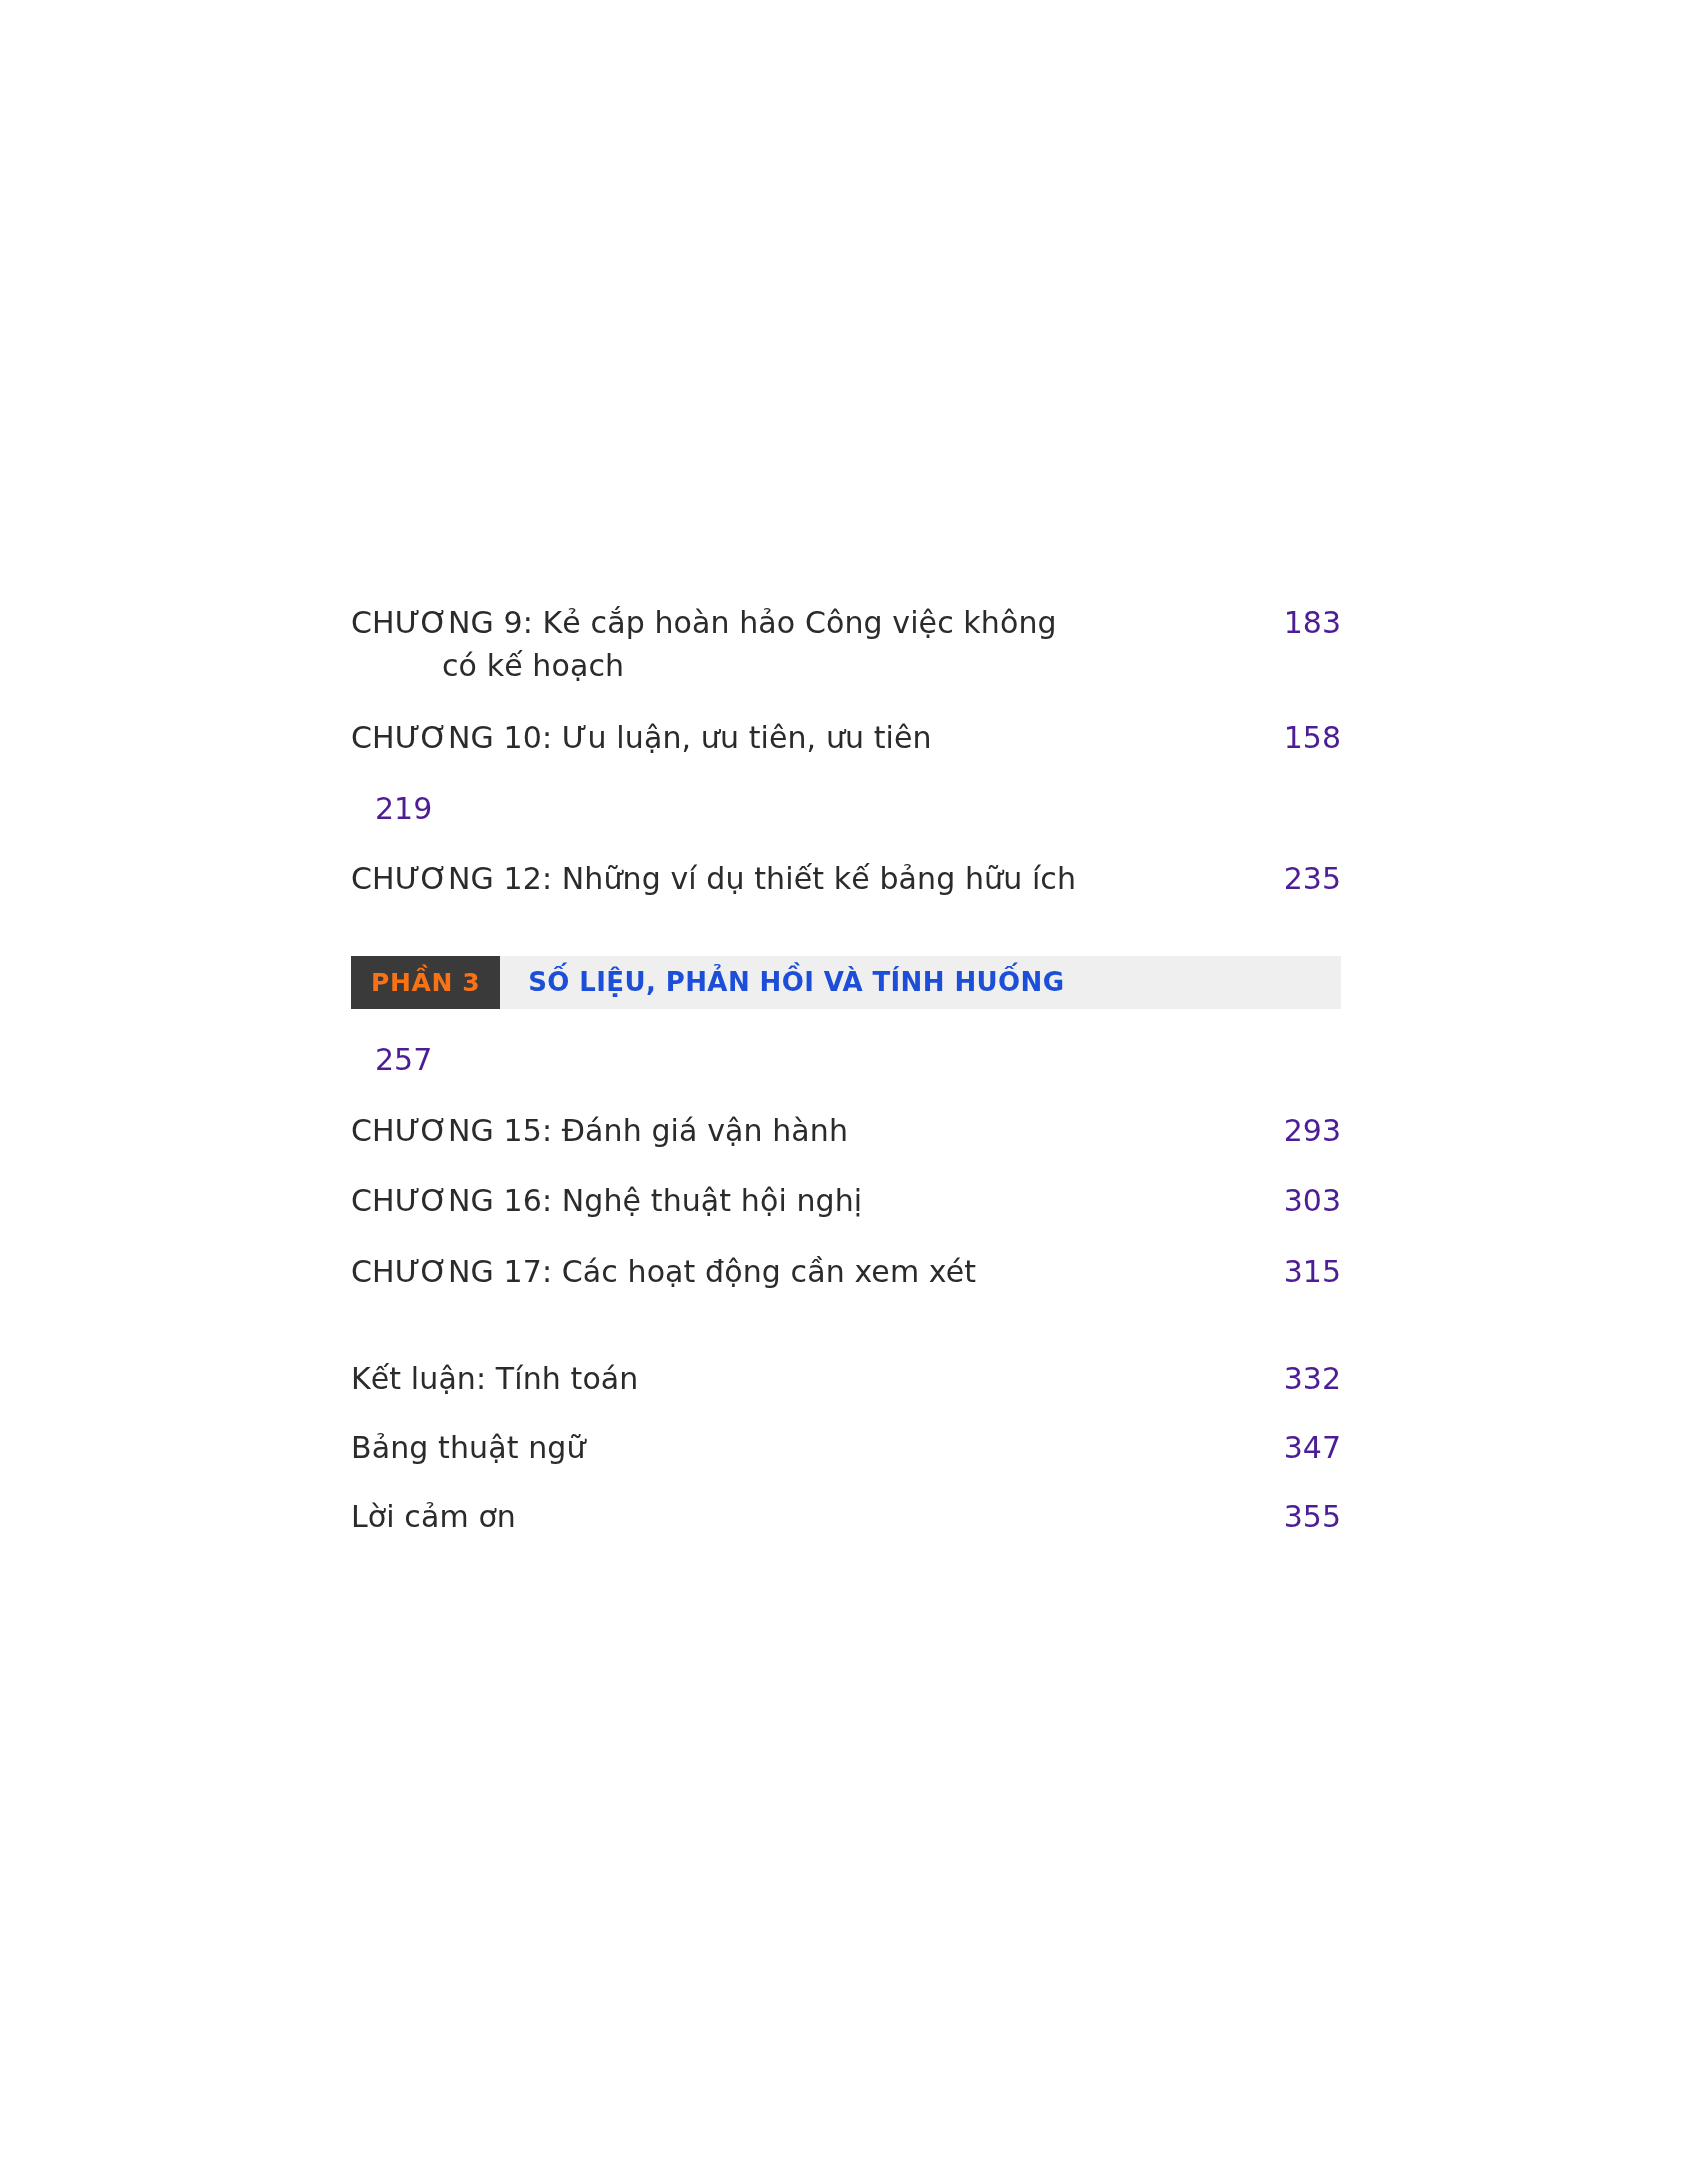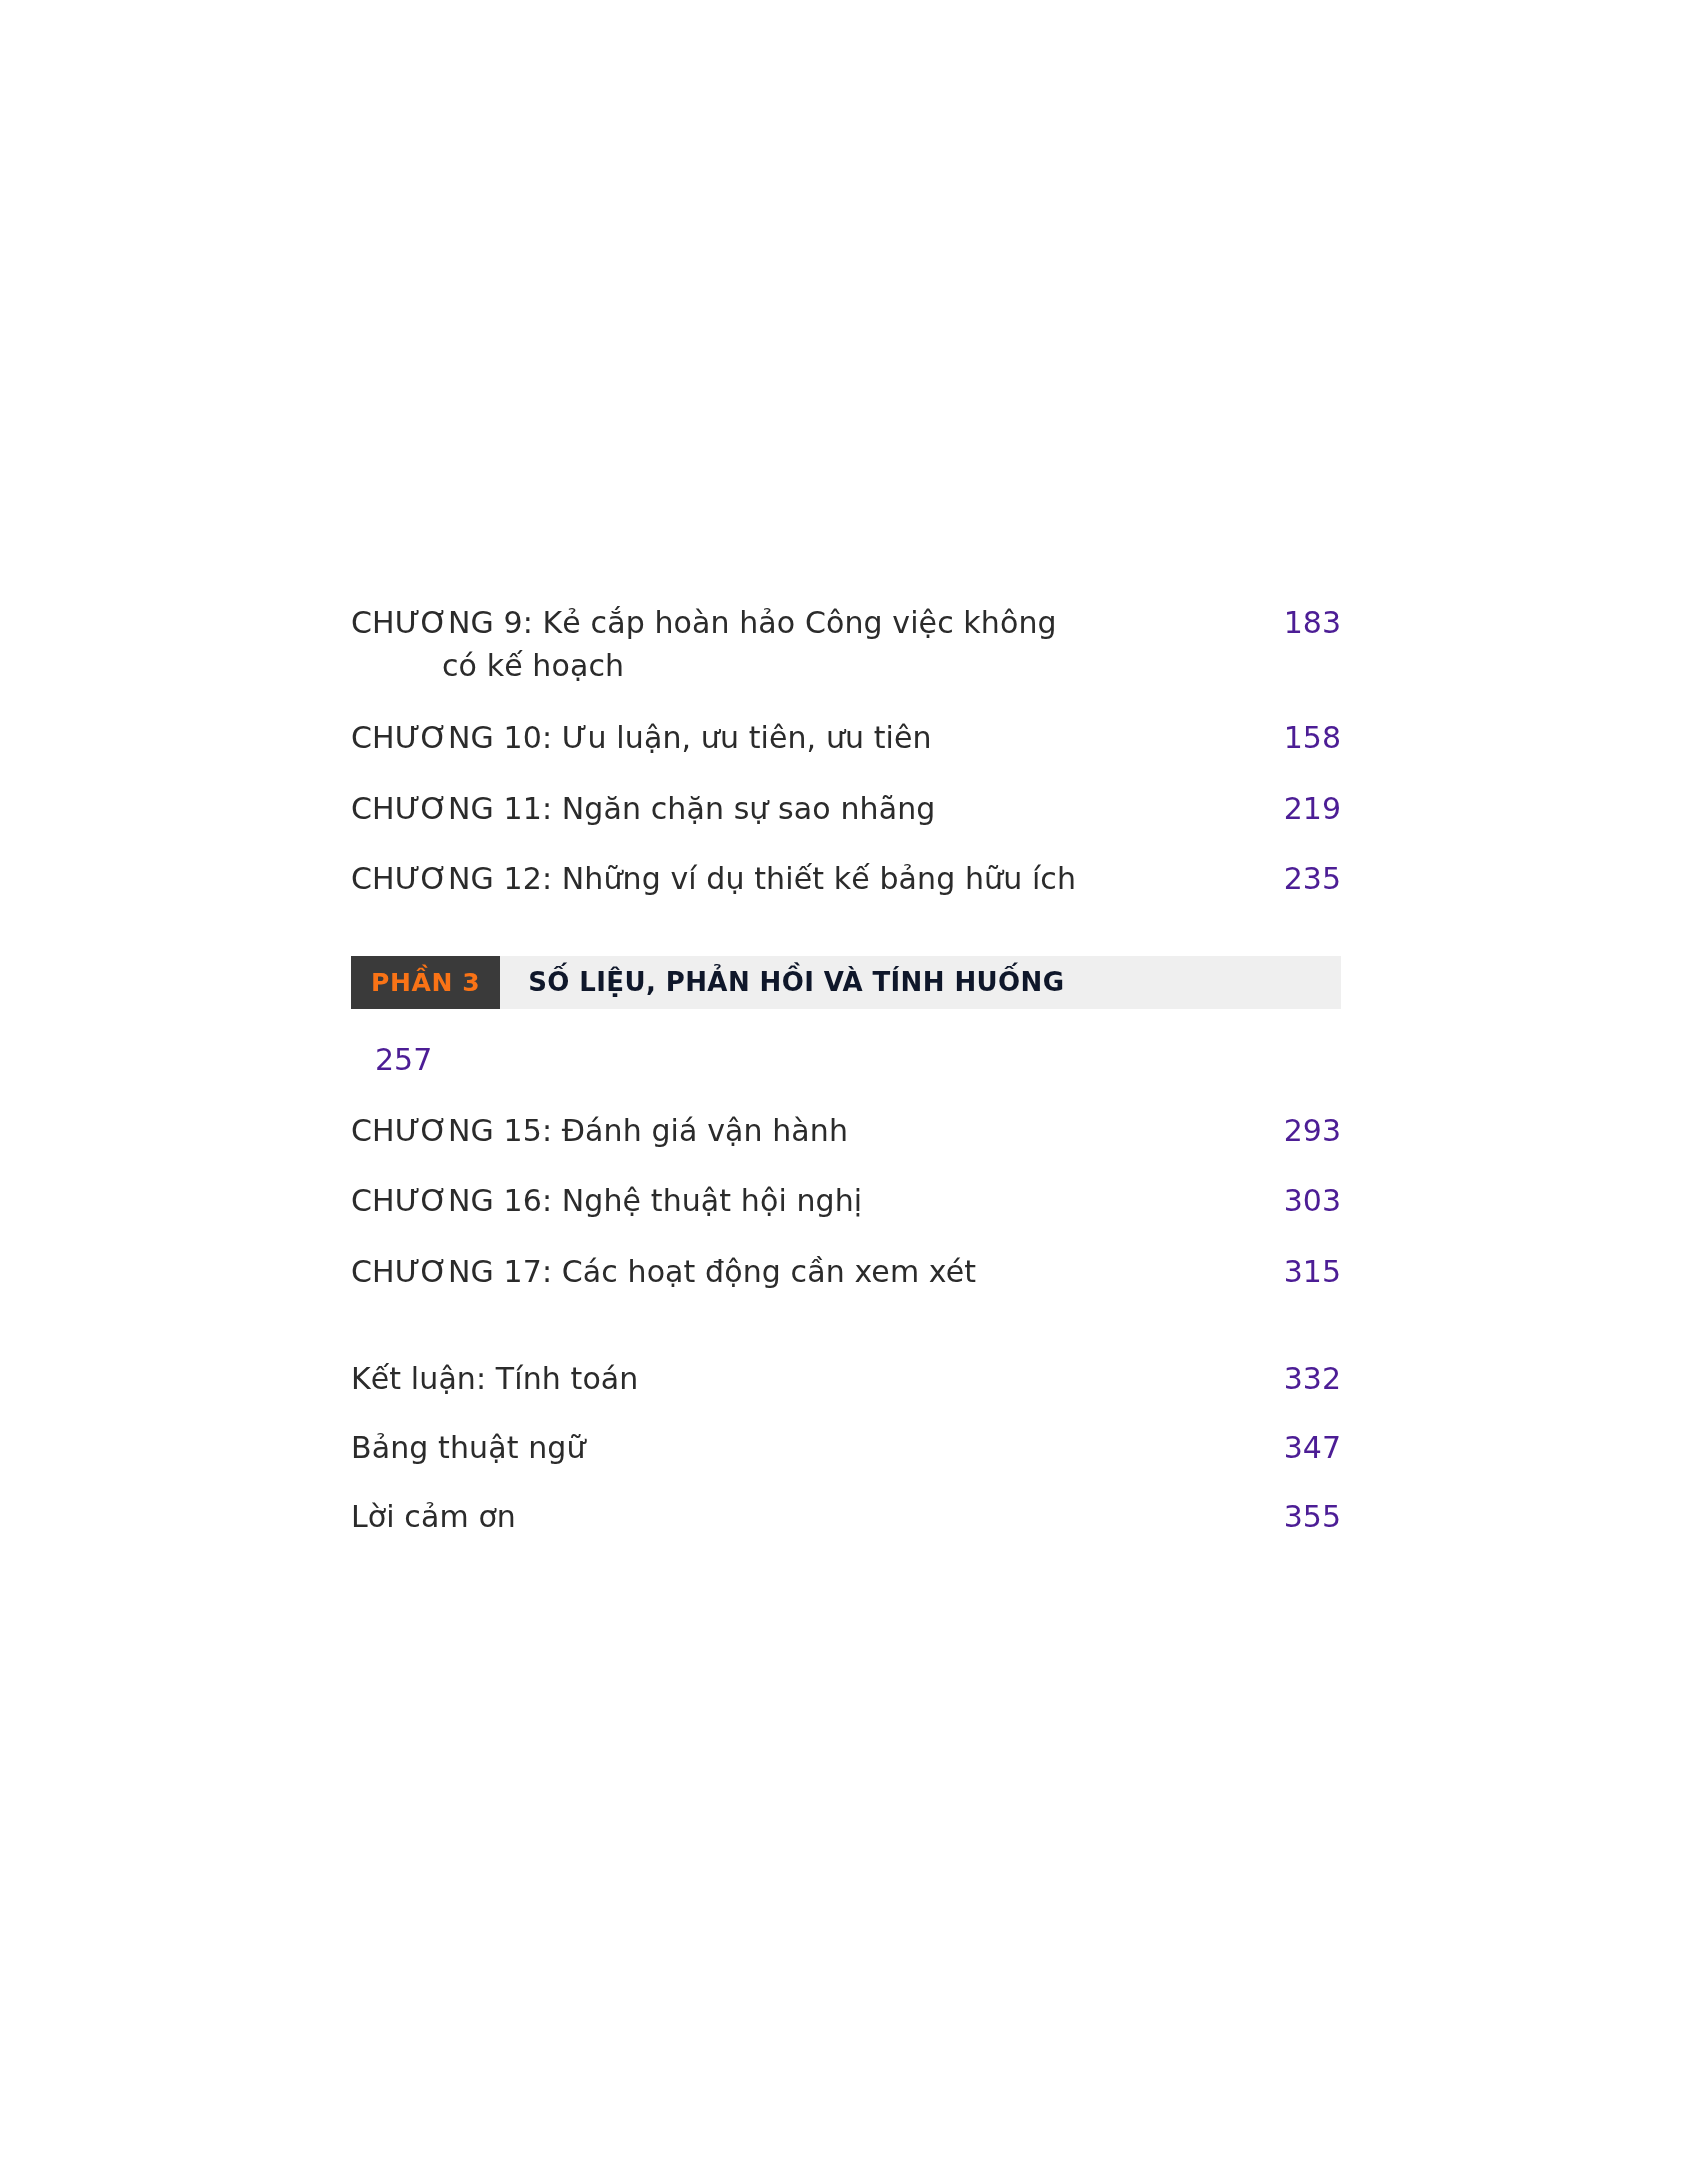--- a/index.html
+++ b/index.html
@@ -77,21 +77,21 @@
     background: #3a3a3a;
     color: #f97316;
     font-size: 25px;
     font-weight: 700;
     letter-spacing: 0.6px;
     display: flex;
     align-items: center;
     padding: 0 20px;
   }
   .part-band .part-title {
-    color: #0f172a;
+    color: #1d4ed8;
     font-size: 26px;
     font-weight: 700;
     letter-spacing: 0.4px;
     display: flex;
     align-items: center;
     padding-left: 28px;
   }
 
   
   .group-part .entry { margin-bottom: 28px; }
@@ -117,21 +117,20 @@
         </div>
         <div class="page-num">183</div>
       </div>
 
       <div class="entry">
         <div class="label">CHƯƠNG 10: Ưu luận, ưu tiên, ưu tiên</div>
         <div class="page-num">158</div>
       </div>
 
       <div class="entry">
-        <div class="label">CHƯƠNG 11: Ngăn chặn sự sao nhãng</div>
         <div class="page-num">219</div>
       </div>
 
       <div class="entry">
         <div class="label">CHƯƠNG 12: Những ví dụ thiết kế bảng hữu ích</div>
         <div class="page-num">235</div>
       </div>
 
     </div>
 

